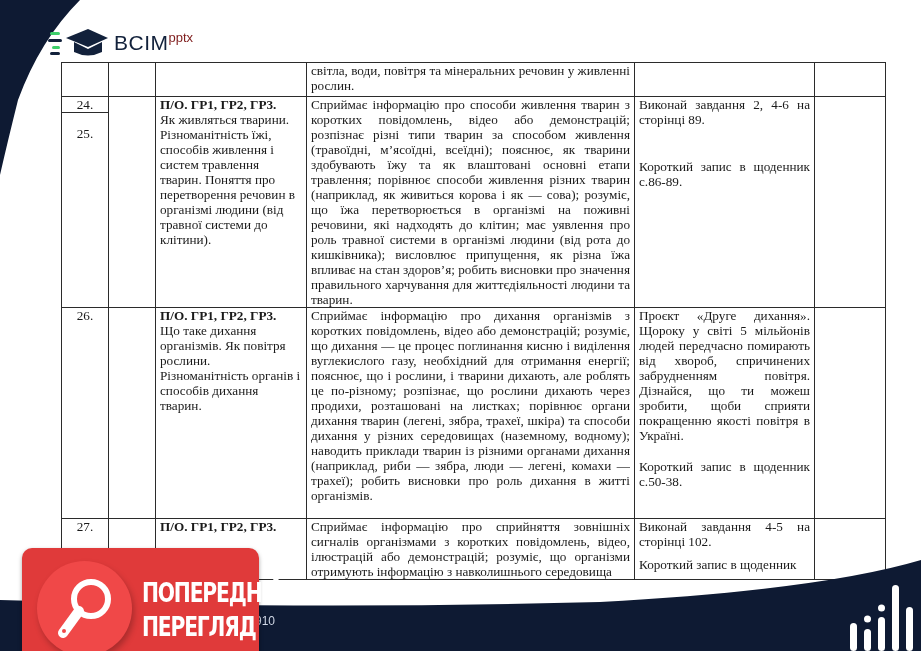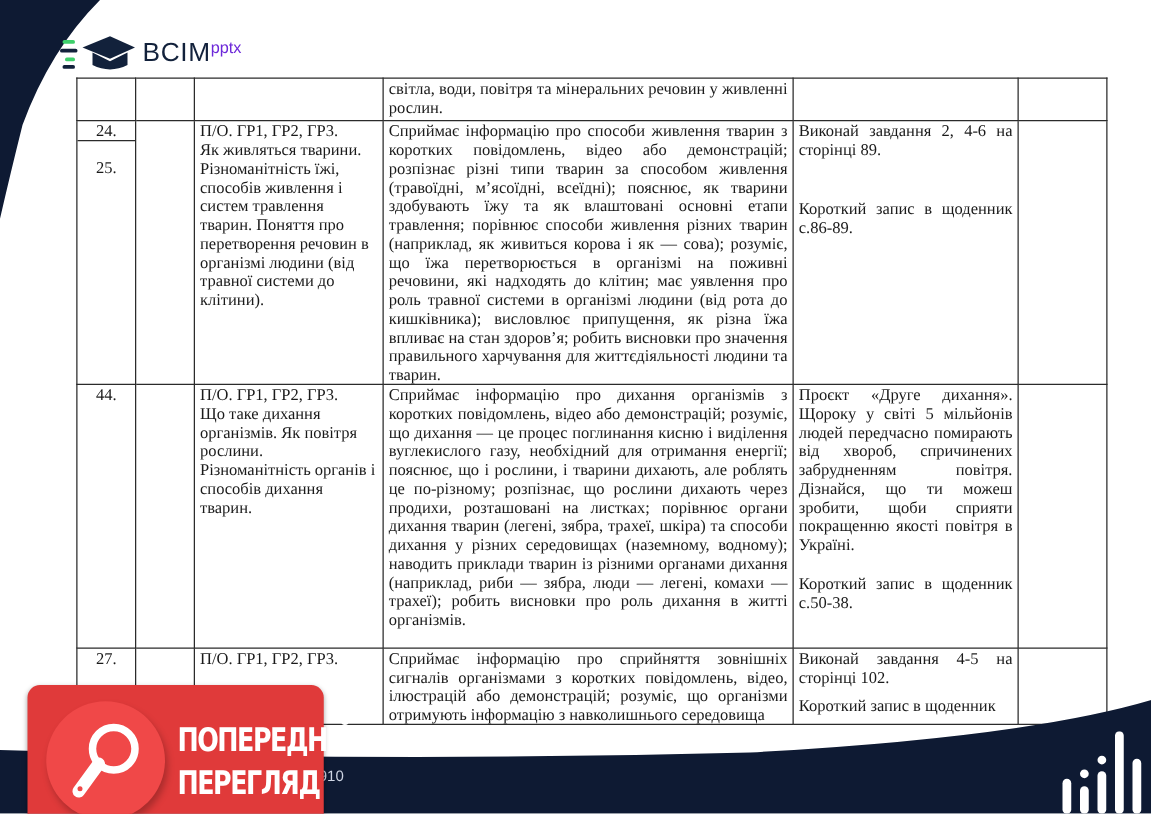--- a/index.html
+++ b/index.html
@@ -1,26 +1,26 @@
 <!DOCTYPE html>
 <html><head>
 <meta charset="utf-8">
 <style>
   html,body{margin:0;padding:0;}
   body{width:921px;height:651px;position:relative;overflow:hidden;background:#ffffff;font-family:"Liberation Serif","DejaVu Serif",serif;color:#1a1a1a;}
   .corner-tl{position:absolute;left:0;top:0;width:921px;height:651px;pointer-events:none;}
   .logo{position:absolute;left:48px;top:26px;display:flex;align-items:center;gap:4px;}
   .logo-text{display:flex;flex-direction:row;line-height:1;font-family:"Liberation Sans","DejaVu Sans",sans-serif;}
   .logo-main{font-size:21px;color:#12213b;letter-spacing:0.5px;}
-  .logo-sub{font-size:13px;color:#6d28d9;margin-top:-1px;}
+  .logo-sub{font-size:13px;color:#7f1d1d;margin-top:-1px;}
   table.plan{position:absolute;left:61px;top:62px;border-collapse:collapse;table-layout:fixed;width:824px;font-size:13.2px;line-height:15px;}
   table.plan td{border:1px solid #2b2b2b;vertical-align:top;padding:0 4px;}
   td.num{text-align:center;}
   td.just{text-align:justify;}
-  .bold{font-weight:normal;}
+  .bold{font-weight:bold;}
   .subnum{border-top:1px solid #2b2b2b;margin:0 -4px;padding:13px 4px;text-align:center;}
   .gap{height:16px;}
   .footer-wave{position:absolute;left:0;top:560px;width:921px;height:91px;}
   .page-num{position:absolute;left:255px;top:614px;font-family:"Liberation Sans","DejaVu Sans",sans-serif;font-size:12px;color:#cfd6e4;}
   .preview{position:absolute;left:22px;top:513px;width:237px;height:120px;background:#e03a3a;border-radius:10px;box-shadow:0 2px 4px rgba(0,0,0,0.35);display:flex;align-items:center;margin-top:35px;}
   .preview-circle{position:absolute;left:15px;top:13px;width:95px;height:95px;border-radius:50%;background:#f04848;box-shadow:2px 4px 6px rgba(0,0,0,0.25);}
   .preview-text{position:absolute;left:120px;top:28px;font-family:"DejaVu Sans","Liberation Sans",sans-serif;font-weight:bold;color:#ffffff;font-size:26px;line-height:34px;letter-spacing:-1.5px;transform:scaleX(0.78);transform-origin:left top;white-space:nowrap;}
   .bars{position:absolute;left:848px;top:585px;}
 </style>
 </head>
@@ -76,21 +76,21 @@
     <td class="just">Сприймає інформацію про способи живлення тварин з коротких повідомлень, відео або демонстрацій; розпізнає різні типи тварин за способом живлення (травоїдні, м’ясоїдні, всеїдні); пояснює, як тварини здобувають їжу та як влаштовані основні етапи травлення; порівнює способи живлення різних тварин (наприклад, як живиться корова і як — сова); розуміє, що їжа перетворюється в організмі на поживні речовини, які надходять до клітин; має уявлення про роль травної системи в організмі людини (від рота до кишківника); висловлює припущення, як різна їжа впливає на стан здоров’я; робить висновки про значення правильного харчування для життєдіяльності людини та тварин.</td>
     <td class="just">
       <div>Виконай завдання 2, 4-6 на сторінці 89.</div>
       <div class="gap"></div>
           <div class="gap"></div>
       <div>Короткий запис в щоденник с.86-89.</div>
     </td>
     <td></td>
   </tr>
   <tr style="height:211px">
-    <td class="num">44.</td>
+    <td class="num">26.</td>
     <td></td>
     <td>
       <div class="bold">П/О. ГР1, ГР2, ГР3.</div>
       <div>Що таке дихання організмів. Як повітря рослини. Різноманітність органів і способів дихання тварин.</div>
     </td>
     <td class="just">Сприймає інформацію про дихання організмів з коротких повідомлень, відео або демонстрацій; розуміє, що дихання — це процес поглинання кисню і виділення вуглекислого газу, необхідний для отримання енергії; пояснює, що і рослини, і тварини дихають, але роблять це по-різному; розпізнає, що рослини дихають через продихи, розташовані на листках; порівнює органи дихання тварин (легені, зябра, трахеї, шкіра) та способи дихання у різних середовищах (наземному, водному); наводить приклади тварин із різними органами дихання (наприклад, риби — зябра, люди — легені, комахи — трахеї); робить висновки про роль дихання в житті організмів.</td>
     <td class="just">
       <div>Проєкт «Друге дихання». Щороку у світі 5 мільйонів людей передчасно помирають від хвороб, спричинених забрудненням повітря. Дізнайся, що ти можеш зробити, щоби сприяти покращенню якості повітря в Україні.</div>
       <div class="gap"></div>
       <div>Короткий запис в щоденник с.50-38.</div>

